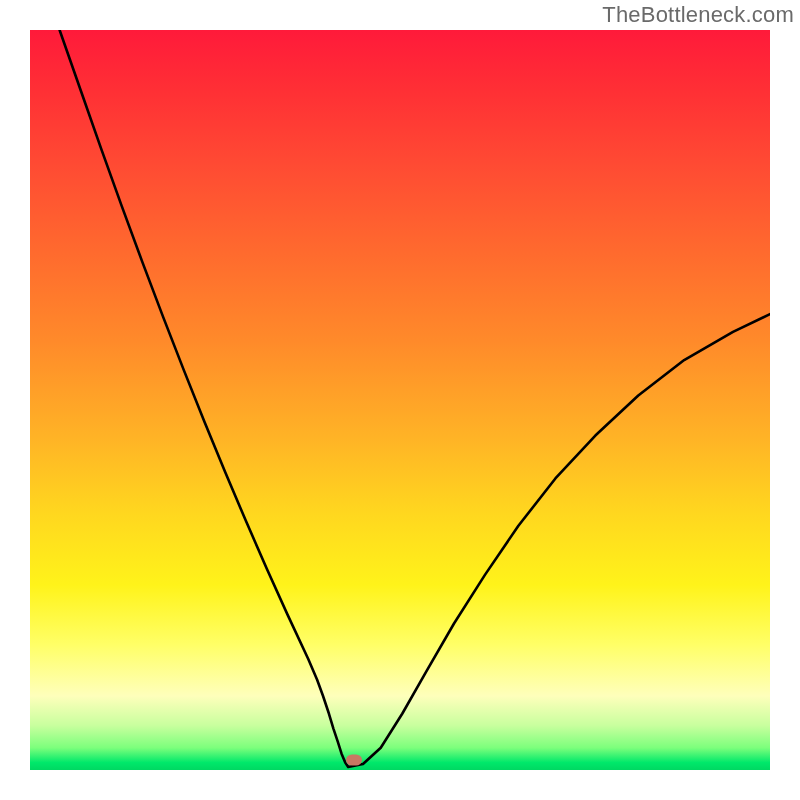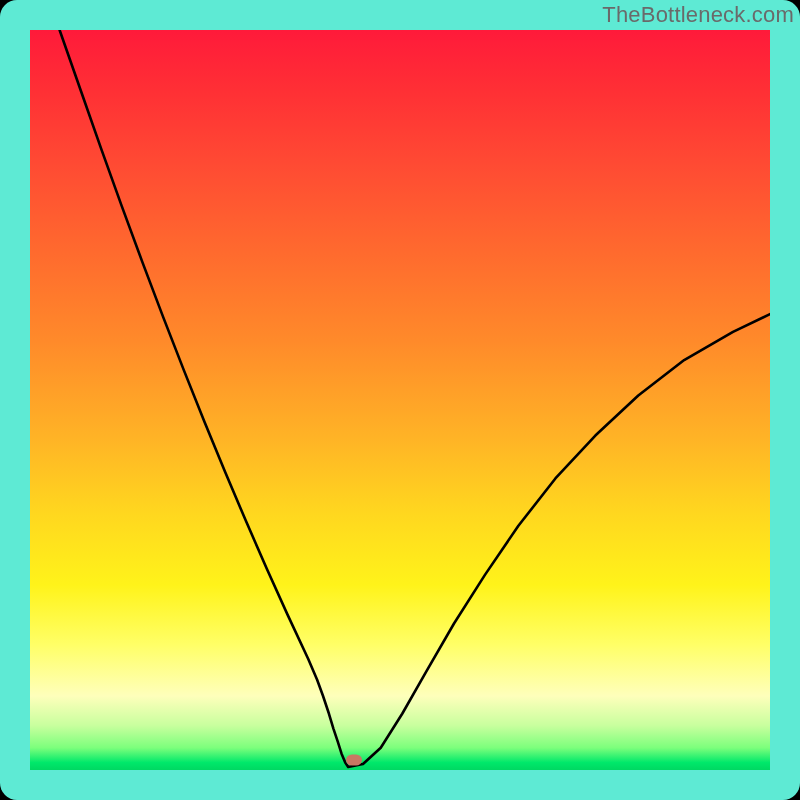--- a/index.html
+++ b/index.html
@@ -8,22 +8,21 @@
     width: 800px;
     height: 800px;
     background: #000000;
     overflow: hidden;
     font-family: Arial, Helvetica, sans-serif;
   }
   .frame {
     position: relative;
     width: 800px;
     height: 800px;
-    background: #5eead4;
-    border-radius: 17px;
+    background: #ffffff;
   }
   .watermark {
     position: absolute;
     top: 2px;
     right: 6px;
     color: #6a6a6a;
     font-size: 22px;
     font-weight: 400;
     letter-spacing: 0.2px;
     user-select: none;

